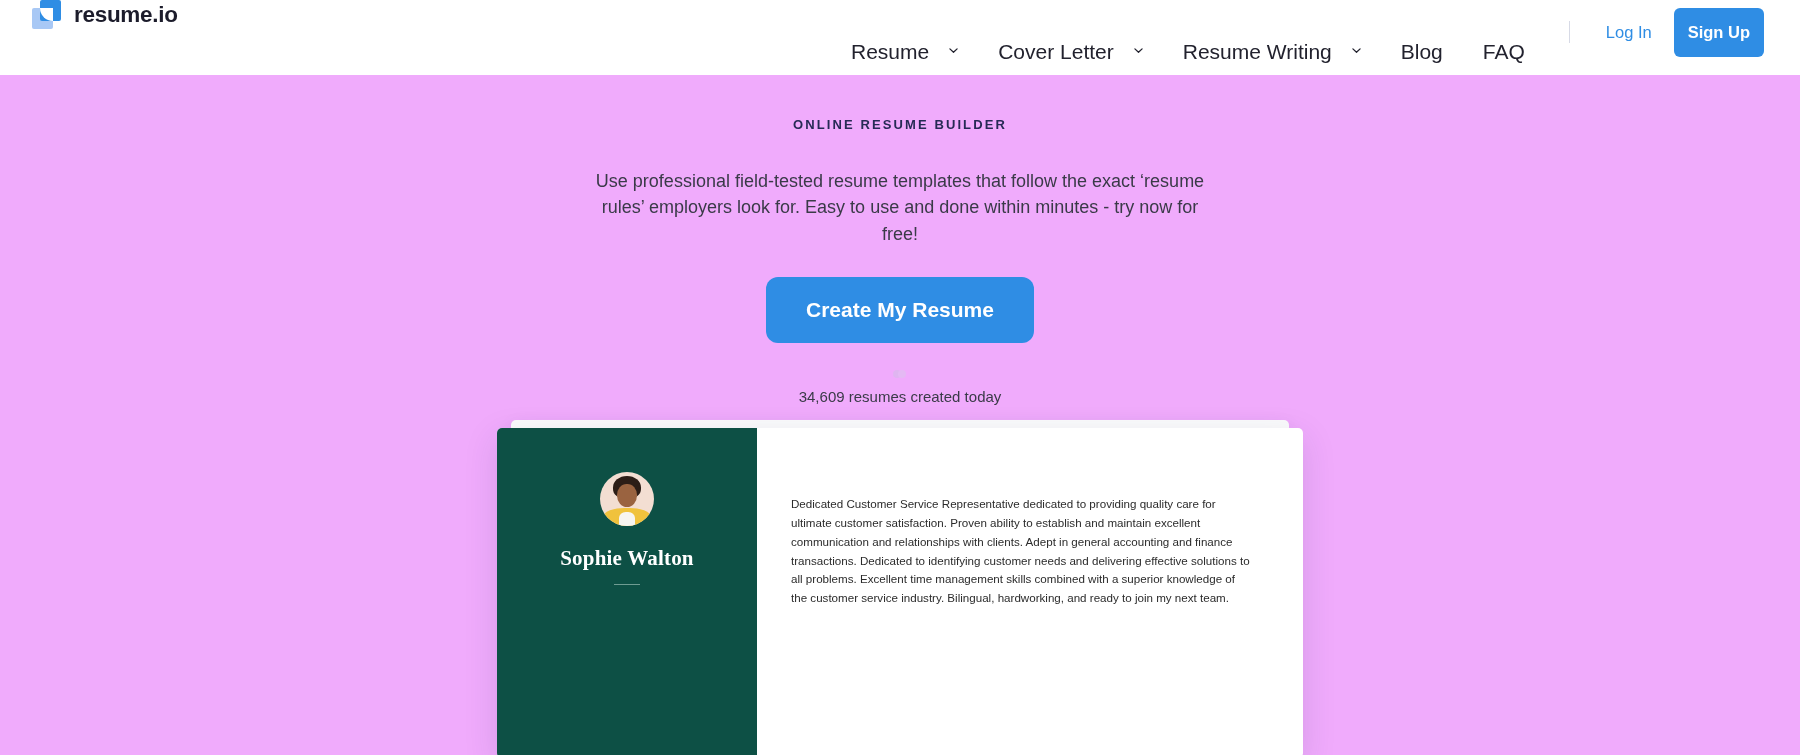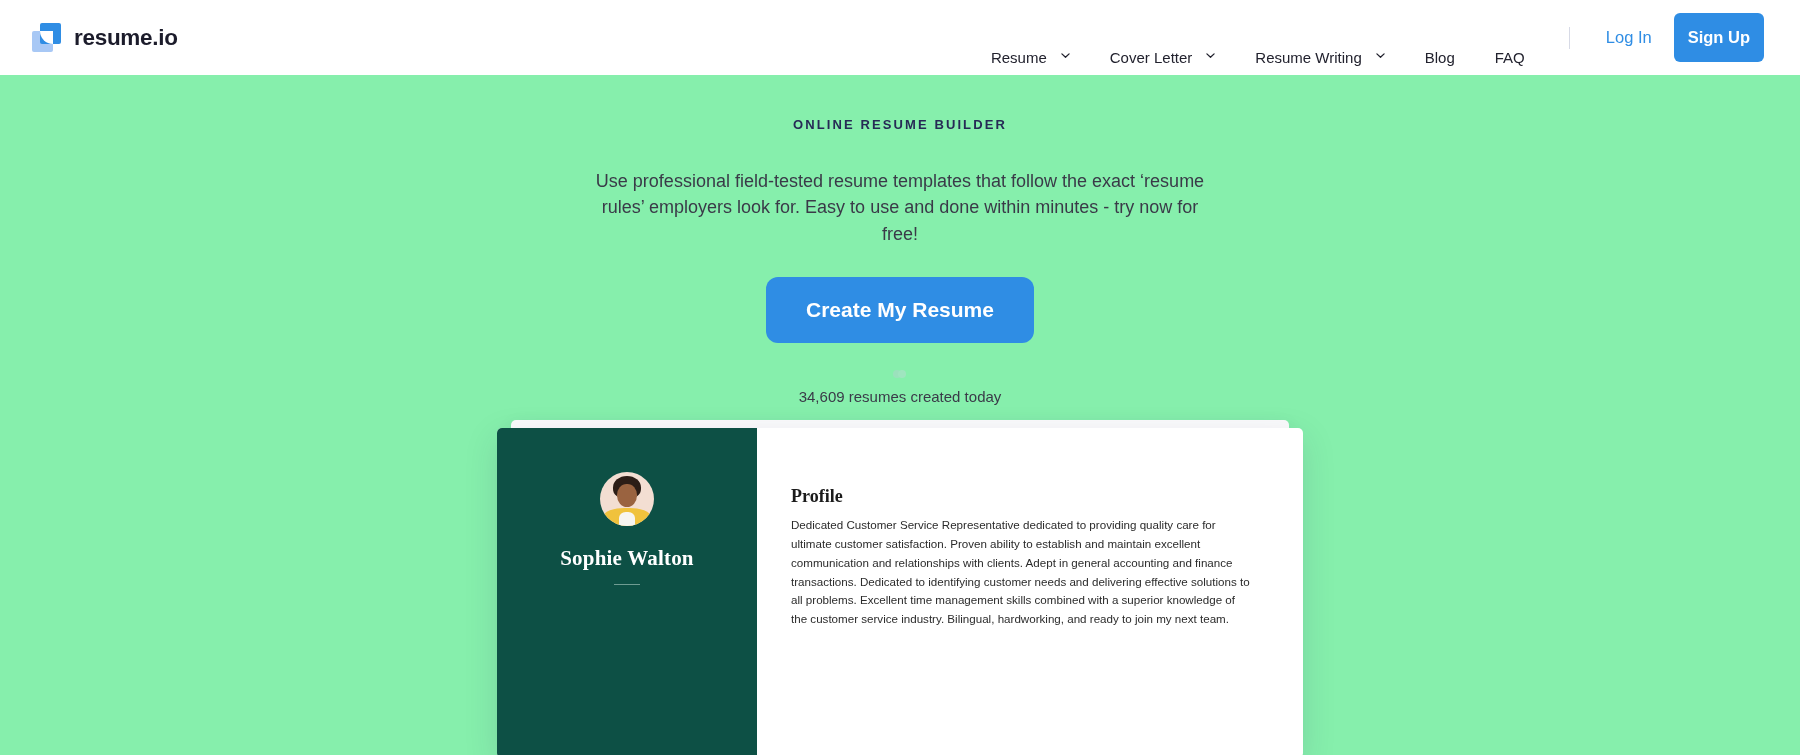--- a/index.html
+++ b/index.html
@@ -7,21 +7,21 @@
   body {
     font-family:"Liberation Sans", sans-serif;
     background:#eef0f8;
     -webkit-font-smoothing:antialiased;
   }
 
   
   .navbar{
     height:75px; width:100%;
     background:#ffffff;
-    display:flex; align-items:center;
+    display:flex; align-items:flex-start;
     padding:0 36px 0 32px;
     position:relative;
   }
   .brand{ display:flex; align-items:center; gap:13px; cursor:pointer; }
   .brand-mark{ position:relative; width:29px; height:29px; }
   .brand-mark .sq-back{
     position:absolute; left:0; top:8px; width:21px; height:21px;
     background:#a8c8f5; border-radius:2px;
   }
   .brand-mark .sq-front{
@@ -36,23 +36,23 @@
   .brand-name{
     font-size:22.5px; font-weight:700; color:#1c1c2b;
     letter-spacing:-0.3px;
   }
 
   .nav-links{
     margin-left:auto;
     display:flex; align-items:center;
   }
   .nav-item{
-    font-size:15px; color:#22222e;
+    font-size:21px; color:#22222e;
     padding:0 20px;
-    display:flex; align-items:center; gap:14px;
+    display:flex; align-items:center; gap:20px;
     cursor:pointer; white-space:nowrap;margin-top:40px;
   }
   .caret{
     width:9px; height:9px; display:inline-block; position:relative; top:-2px;
   }
   .caret svg{ display:block; }
   .nav-sep{
     width:1px; height:22px; background:#d7dae6;
     margin:0 14px 0 24px;
   }
@@ -64,21 +64,21 @@
     background:#2f8de4; color:#fff;
     font-size:16.5px; font-weight:700;
     border:none; border-radius:6px;
     padding:15px 14px; cursor:pointer;
     white-space:nowrap;
   }
 
   
   .hero{
     width:100%; height:680px;
-    background:#86efac;
+    background:#f0abfc;
     display:flex; flex-direction:column; align-items:center;
     padding-top:42px;
     position:relative; overflow:hidden;
   }
   .eyebrow{
     font-size:13px; font-weight:700; letter-spacing:2.1px;
     color:#262a55; text-transform:uppercase;
   }
   .headline{
     margin-top:17px;
@@ -272,19 +272,18 @@
           <span class="face"></span>
           <span class="jacket"></span>
           <span class="shirt"></span>
         </div>
         <div class="resume-name">Sophie Walton</div>
         <div class="resume-divider"></div>
 
       </div>
 
       <div class="resume-right">
-        <div class="resume-section-title">Profile</div>
         <div class="resume-body">Dedicated Customer Service Representative dedicated to providing quality care for ultimate customer satisfaction. Proven ability to establish and maintain excellent communication and relationships with clients. Adept in general accounting and finance transactions. Dedicated to identifying customer needs and delivering effective solutions to all problems. Excellent time management skills combined with a superior knowledge of the customer service industry. Bilingual, hardworking, and ready to join my next team.</div>
       </div>
 
     </div>
   </div>
 </div>
 
 </body></html>

